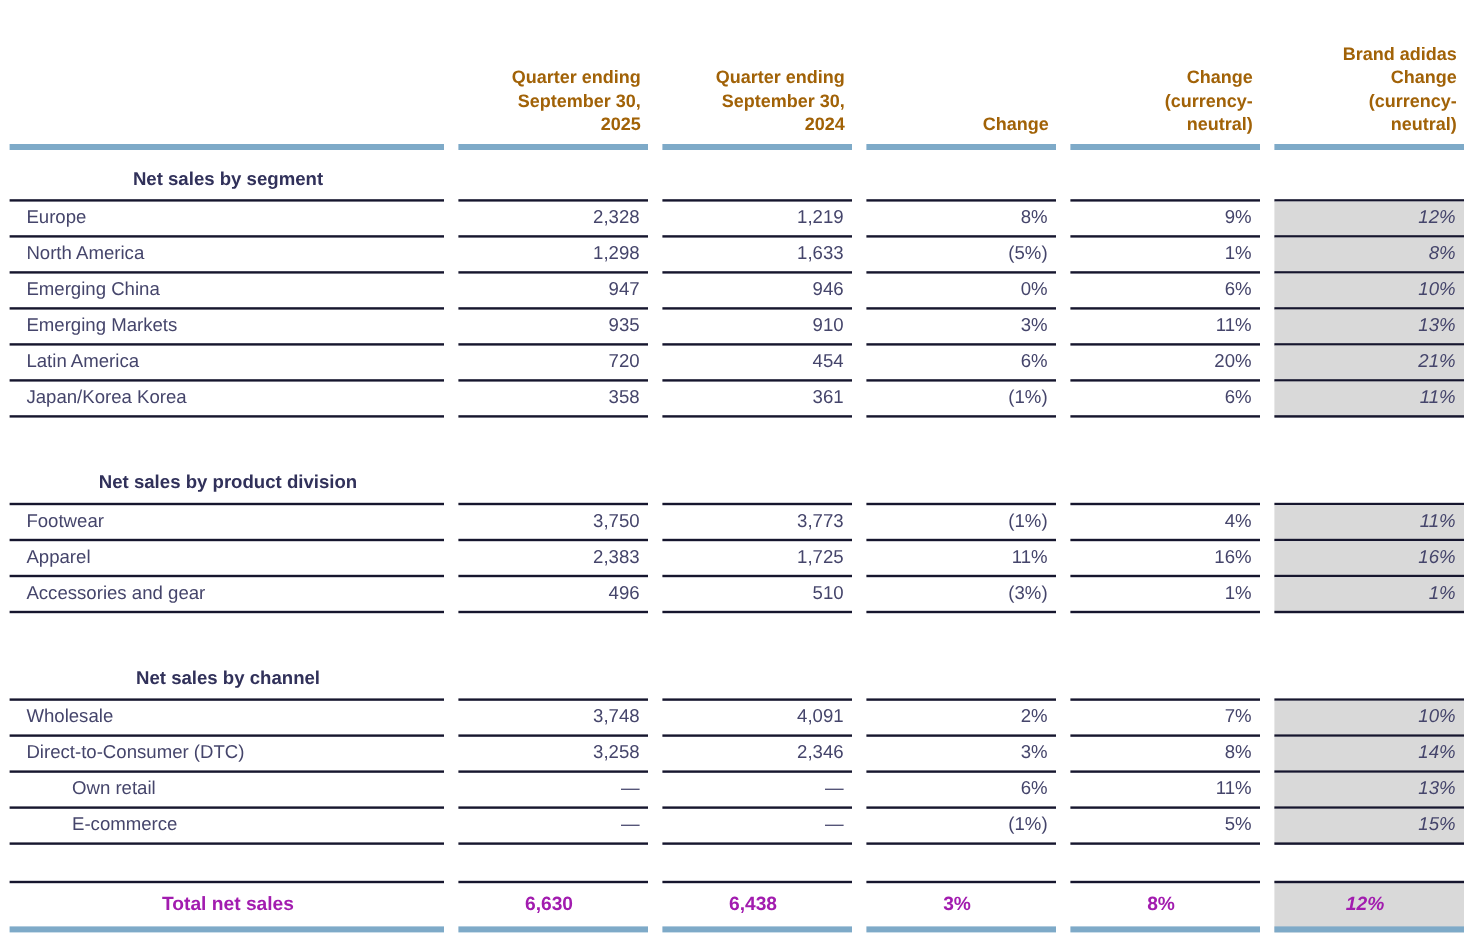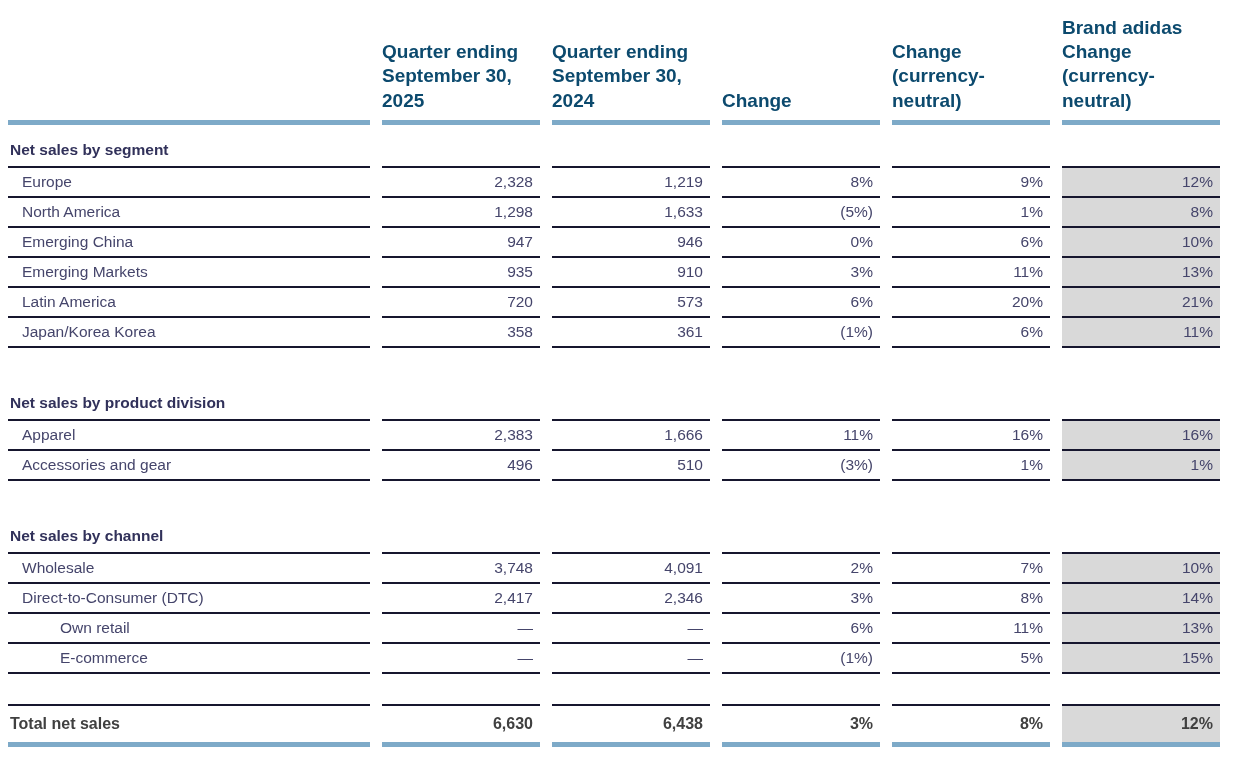--- a/index.html
+++ b/index.html
@@ -12,46 +12,46 @@
     border-collapse:separate;border-spacing:0;table-layout:fixed;
     margin:14px 0 0 8px;
   }
   td{padding:0;font-size:15.5px;overflow:hidden;}
   
   td.gap{border:0 !important;background:transparent !important;}
 
   
   tr.hdr td{height:99px;vertical-align:bottom;border-bottom:5px solid #7EAAC8;}
   tr.hdr td.th{
-    text-align:left;font-weight:bold;color:#0c4a6e;
-    font-size:19px;line-height:1.28;white-space:pre-line;
+    text-align:right;font-weight:bold;color:#a16207;
+    font-size:15px;line-height:1.28;white-space:pre-line;
     padding:0 6px 7px 0;
   }
 
   
   tr.title td{height:34px;vertical-align:bottom;border-bottom:2.5px solid #16162E;}
-  tr.title td.lbl{font-weight:bold;color:#31315A;padding:0 0 7px 2px;font-size:15.5px;}
+  tr.title td.lbl{font-weight:bold;color:#31315A;padding:0 0 7px 2px;font-size:15.5px;text-align:center;}
 
   
   tr.row td{height:28px;vertical-align:middle;border-bottom:2.5px solid #16162E;}
   tr.row td.lbl{padding-left:14px;}
   tr.row.sub td.lbl{padding-left:52px;}
 
   td.v{text-align:right;padding-right:7px;}
-  td.brand{background:#D9D9D9;}
+  td.brand{background:#D9D9D9;font-style:italic;}
 
   
   tr.spacer td{height:30px;border:0;background:transparent;}
   tr.spacer2 td{height:30px;border:0;background:transparent;}
 
   
   tr.total td{
     height:36px;vertical-align:middle;
     border-top:2.5px solid #16162E;border-bottom:5px solid #7EAAC8;
-    font-weight:bold;color:#404040;font-size:16px;
+    font-weight:bold;color:#a21caf;font-size:16px;text-align:center;
   }
   tr.total td.lbl{padding-left:2px;}
 </style>
 </head>
 <body>
 
 <table>
   <colgroup>
     <col style="width:362px">
       <col style="width:12px">
@@ -153,21 +153,21 @@
         <td class="gap"></td>
     <td class="v">11%</td>
         <td class="gap"></td>
     <td class="v brand">13%</td>
   </tr>
   <tr class="row">
     <td class="lbl">Latin America</td>
         <td class="gap"></td>
     <td class="v">720</td>
         <td class="gap"></td>
-    <td class="v">573</td>
+    <td class="v">454</td>
         <td class="gap"></td>
     <td class="v">6%</td>
         <td class="gap"></td>
     <td class="v">20%</td>
         <td class="gap"></td>
     <td class="v brand">21%</td>
   </tr>
   <tr class="row">
     <td class="lbl">Japan/Korea Korea</td>
         <td class="gap"></td>
@@ -193,25 +193,38 @@
         <td class="gap"></td>
         <td></td>
         <td class="gap"></td>
         <td></td>
         <td class="gap"></td>
         <td></td>
         <td class="gap"></td>
         <td></td>
   </tr>
   <tr class="row">
+    <td class="lbl">Footwear</td>
+        <td class="gap"></td>
+    <td class="v">3,750</td>
+        <td class="gap"></td>
+    <td class="v">3,773</td>
+        <td class="gap"></td>
+    <td class="v">(1%)</td>
+        <td class="gap"></td>
+    <td class="v">4%</td>
+        <td class="gap"></td>
+    <td class="v brand">11%</td>
+  </tr>
+  <tr class="row">
     <td class="lbl">Apparel</td>
         <td class="gap"></td>
     <td class="v">2,383</td>
         <td class="gap"></td>
-    <td class="v">1,666</td>
+    <td class="v">1,725</td>
         <td class="gap"></td>
     <td class="v">11%</td>
         <td class="gap"></td>
     <td class="v">16%</td>
         <td class="gap"></td>
     <td class="v brand">16%</td>
   </tr>
   <tr class="row">
     <td class="lbl">Accessories and gear</td>
         <td class="gap"></td>
@@ -252,21 +265,21 @@
         <td class="gap"></td>
     <td class="v">2%</td>
         <td class="gap"></td>
     <td class="v">7%</td>
         <td class="gap"></td>
     <td class="v brand">10%</td>
   </tr>
   <tr class="row">
     <td class="lbl">Direct-to-Consumer (DTC)</td>
         <td class="gap"></td>
-    <td class="v">2,417</td>
+    <td class="v">3,258</td>
         <td class="gap"></td>
     <td class="v">2,346</td>
         <td class="gap"></td>
     <td class="v">3%</td>
         <td class="gap"></td>
     <td class="v">8%</td>
         <td class="gap"></td>
     <td class="v brand">14%</td>
   </tr>
   <tr class="row sub">

